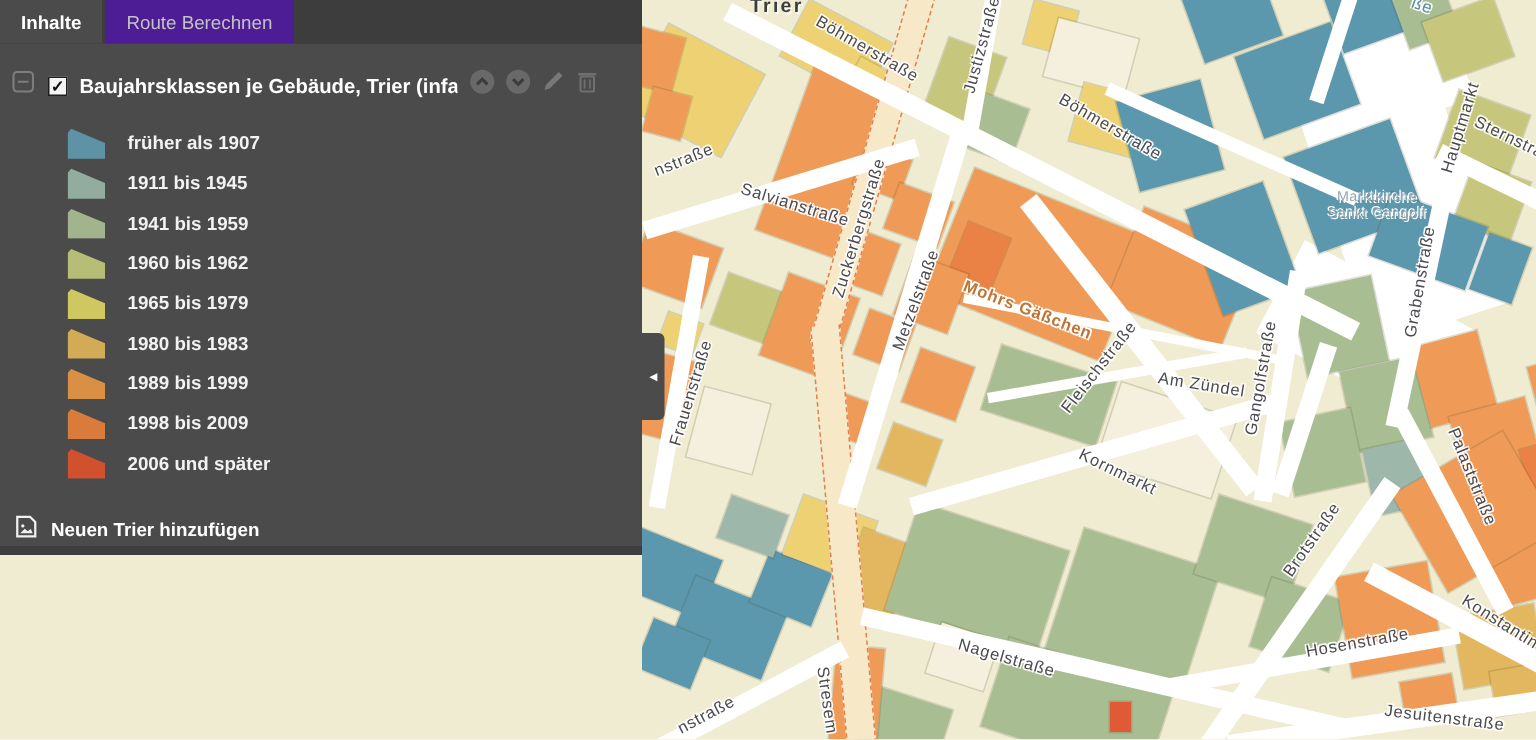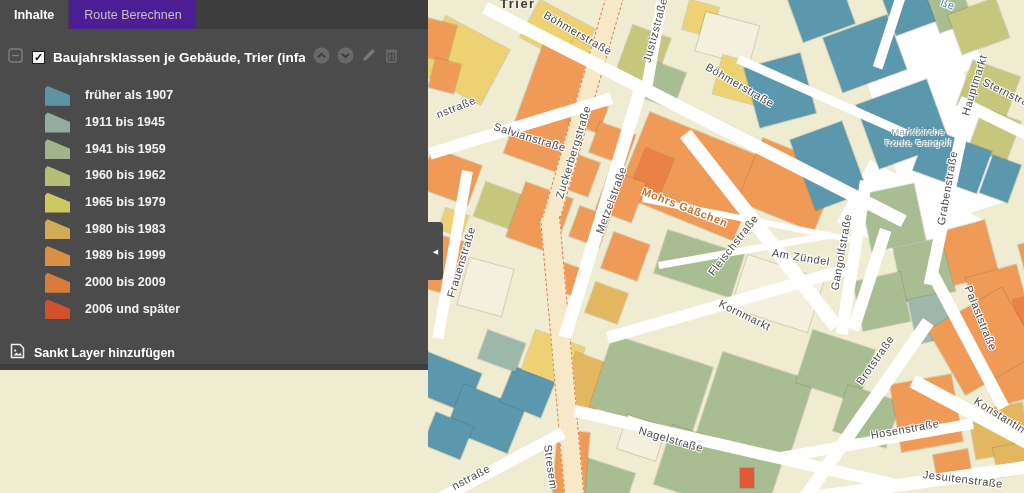--- a/index.html
+++ b/index.html
@@ -124,37 +124,37 @@
         <li class="legend-item">
           <span class="swatch" style="background: rgb(210, 171, 86);"></span>
           <span class="legend-label">1980 bis 1983</span>
         </li>
         <li class="legend-item">
           <span class="swatch" style="background: rgb(217, 143, 68);"></span>
           <span class="legend-label">1989 bis 1999</span>
         </li>
         <li class="legend-item">
           <span class="swatch" style="background: rgb(217, 124, 59);"></span>
-          <span class="legend-label">2000 bis 2009</span>
+          <span class="legend-label">1998 bis 2009</span>
         </li>
         <li class="legend-item">
           <span class="swatch" style="background: rgb(209, 80, 45);"></span>
           <span class="legend-label">2006 und später</span>
         </li>
       </ul>
 
     <div class="add-layer">
       <span class="ic">
         <svg width="15" height="16" viewBox="0 0 15 16">
             <path d="M1.5 1.5 H10 L13.5 5 V14.5 H1.5 Z" fill="none" stroke="#f0f0f0" stroke-width="1.5"></path>
             <circle cx="5.2" cy="7.6" r="1.1" fill="#f0f0f0"></circle>
             <path d="M3.5 12.5 L6.5 9.5 L8.5 11.2 L10.5 9.7 L11.8 12.5 Z" fill="#f0f0f0"></path>
           </svg>
       </span>
-      <span>Sankt Layer hinzufügen</span>
+      <span>Neuen Trier hinzufügen</span>
     </div>
 
     <div class="sidebar-footer"></div>
   </aside>
 
   <div class="collapse-handle">
     <span class="tri">◀</span>
   </div>
 
   <main class="map" id="map">
@@ -279,16 +279,16 @@
       <div class="maplabel" style="left: 572px; top: 415px; z-index: 10; transform: translate(-50%, -50%) rotate(32deg);">Konstantin</div>
       <div class="maplabel" style="left: 243px; top: 439px; z-index: 10; transform: translate(-50%, -50%) rotate(16deg);">Nagelstraße</div>
       <div class="maplabel" style="left: 123px; top: 467px; z-index: 10; transform: translate(-50%, -50%) rotate(82deg);">Stresem</div>
       <div class="maplabel" style="left: 43px; top: 477px; z-index: 10; transform: translate(-50%, -50%) rotate(-28deg);">nstraße</div>
       <div class="maplabel" style="left: 28px; top: 107px; z-index: 10; transform: translate(-50%, -50%) rotate(-22deg);">nstraße</div>
       <div class="maplabel" style="left: 33px; top: 262px; z-index: 10; transform: translate(-50%, -50%) rotate(-73deg);">Frauenstraße</div>
       <div class="maplabel" style="left: 520px; top: 4px; z-index: 10; transform: translate(-50%, -50%) rotate(20deg); color: rgb(78, 143, 165);">ße</div>
       <div class="citylabel" style="left: 72px; top: -4px; z-index: 10;">Trier</div>
       <div class="poilabel" style="left: 455px; top: 126px; width: 70px; z-index: 10;">
         <div>Marktkirche</div>
-        <div>Route Gangolf</div>
+        <div>Sankt Gangolf</div>
       </div>
     </main>
 </div>
 
 </body></html>

